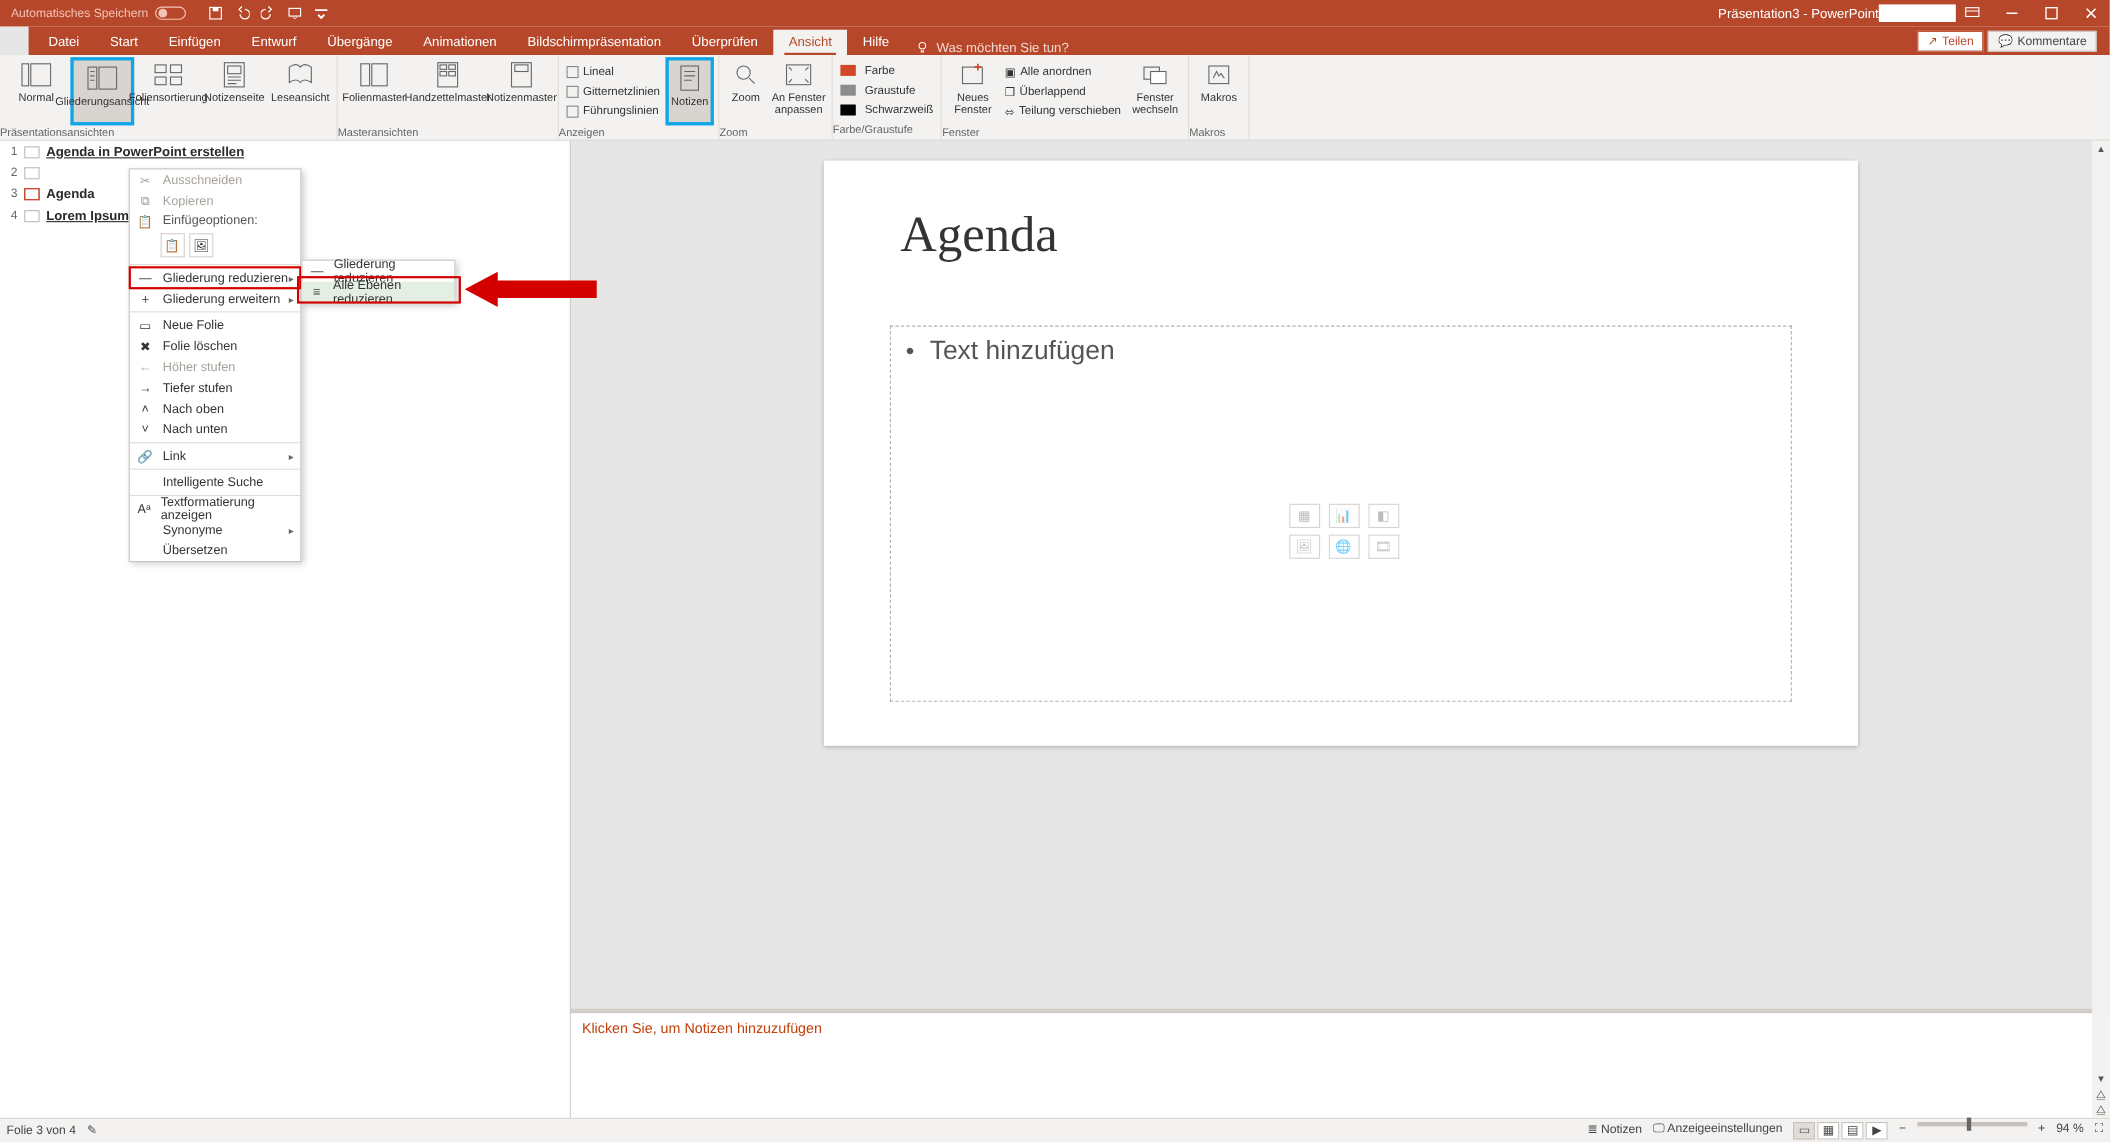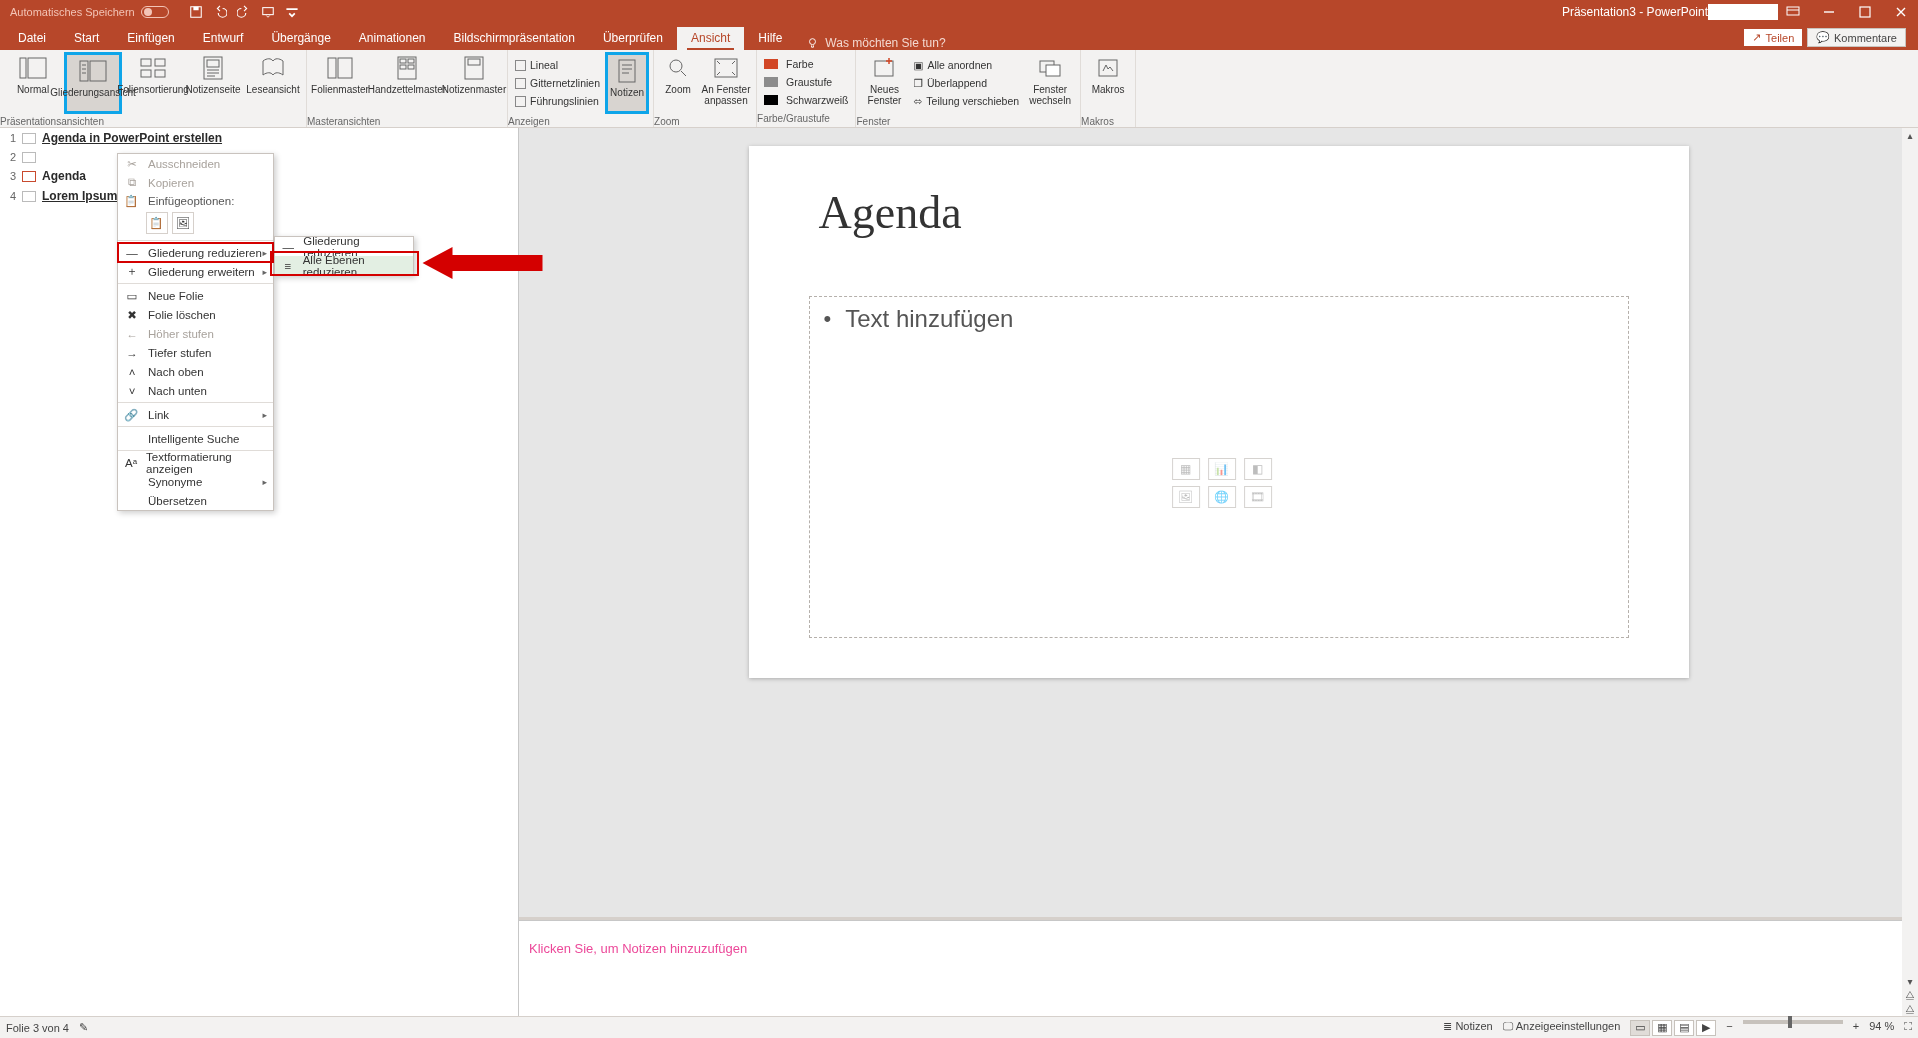--- a/index.html
+++ b/index.html
@@ -12,21 +12,21 @@
 .toggle-pill { width: 28px; height: 12px; border: 1px solid #f3c4b6; border-radius: 7px; position: relative; }
 .toggle-pill::after { content:""; position:absolute; width:8px; height:8px; border-radius:50%; background:#f3c4b6; left:2px; top:1px; }
 .qat { display:flex; gap:10px; margin-left:12px; }
 .qat svg, .winctl svg { width:14px; height:14px; }
 .titlebar .center { flex:1; text-align:right; font-size:12px; color:#fff; }
 .titlebar .right { display:flex; align-items:center; gap:8px; }
 .search-box { width:70px; height:16px; background:#fff; }
 .winctl { display:flex; gap:22px; margin-left:14px; margin-right:6px; }
 
 
-.ribbon-tabs { height:26px; background:#b7472a; display:flex; align-items:flex-end; color:#fff; padding:0 4px; }
+.ribbon-tabs { height:26px; background:#b7472a; display:flex; align-items:flex-end; color:#fff; padding:0 4px;margin-left:26px; }
 .ribbon-tab { padding:4px 14px 5px; font-size:12px; cursor:pointer; position:relative;}
 .ribbon-tab.active { background:#f3f2f1; color:#b7472a; }
 .ribbon-tab.active::after{ content:""; position:absolute; left:10px; right:10px; bottom:0; height:2px; background:#b7472a; }
 .ribbon-tabs .spacer { flex:1; }
 .tellme { display:flex; align-items:center; gap:6px; color:#f3d8d0; font-size:12px; margin-left:10px;justify-content:center;}
 .tellme svg{ width:13px; height:13px; }
 .share-btn, .comments-btn { background:#f3f2f1; color:#444; padding:2px 8px; border:1px solid #c9c3be; font-size:11px; margin-right:4px; display:flex; align-items:center; gap:4px;}
 .share-btn{ color:#b7472a; border-color:#b7472a; background:#fff;}
 .ribbon-right { display:flex; align-items:center; margin-right:4px; margin-bottom:3px; }
 
@@ -83,21 +83,21 @@
 .slide { width:940px; height:532px; background:#fff; box-shadow:0 1px 4px rgba(0,0,0,.25); position:relative;}
 .slide-title { position:absolute; left:70px; top:40px; font-size:46px; color:#333; font-family:"Segoe UI Light","Segoe UI"; }
 .content-box { position:absolute; left:60px; top:150px; right:60px; bottom:40px; border:1px dashed #b5b0ab; }
 .content-box .bullet { position:absolute; left:14px; top:8px; font-size:24px; color:#555; display:flex; align-items:center; gap:10px;}
 .content-box .bullet::before{ content:"•"; font-size:22px; margin-right:4px;}
 .placeholder-icons { position:absolute; left:50%; top:50%; transform:translate(-46%,-18%); display:grid; grid-template-columns:repeat(3,30px); grid-gap:6px; opacity:.55;}
 .placeholder-icons .pi { width:28px; height:22px; border:1px solid #b5b0ab; display:flex; align-items:center; justify-content:center; font-size:12px; color:#888;}
 
 
 .notes-sep { height:3px; background:#d6d0cb; cursor:row-resize; }
-.notes-pane { height:96px; background:#fff; border-top:1px solid #c7c7c7; padding:20px 10px; color:#ec4899; font-size:13px;}
+.notes-pane { height:96px; background:#fff; border-top:1px solid #c7c7c7; padding:6px 10px; color:#c2410c; font-size:13px;}
 
 
 .vscroll { position:absolute; right:0; top:0; bottom:0; width:16px; background:#f3f2f1; display:flex; flex-direction:column; align-items:center; }
 .vscroll .arrow-btn{ width:14px; height:14px; display:flex; align-items:center; justify-content:center; color:#555; font-size:10px;}
 
 
 .statusbar { height:22px; background:#f3f2f1; border-top:1px solid #d6d0cb; display:flex; align-items:center; font-size:11px; color:#444; padding:0 6px;}
 .statusbar .sleft{ display:flex; gap:10px; align-items:center;}
 .statusbar .sright{ margin-left:auto; display:flex; align-items:flex-start; gap:10px;}
 .view-btns { display:flex; gap:2px; }

